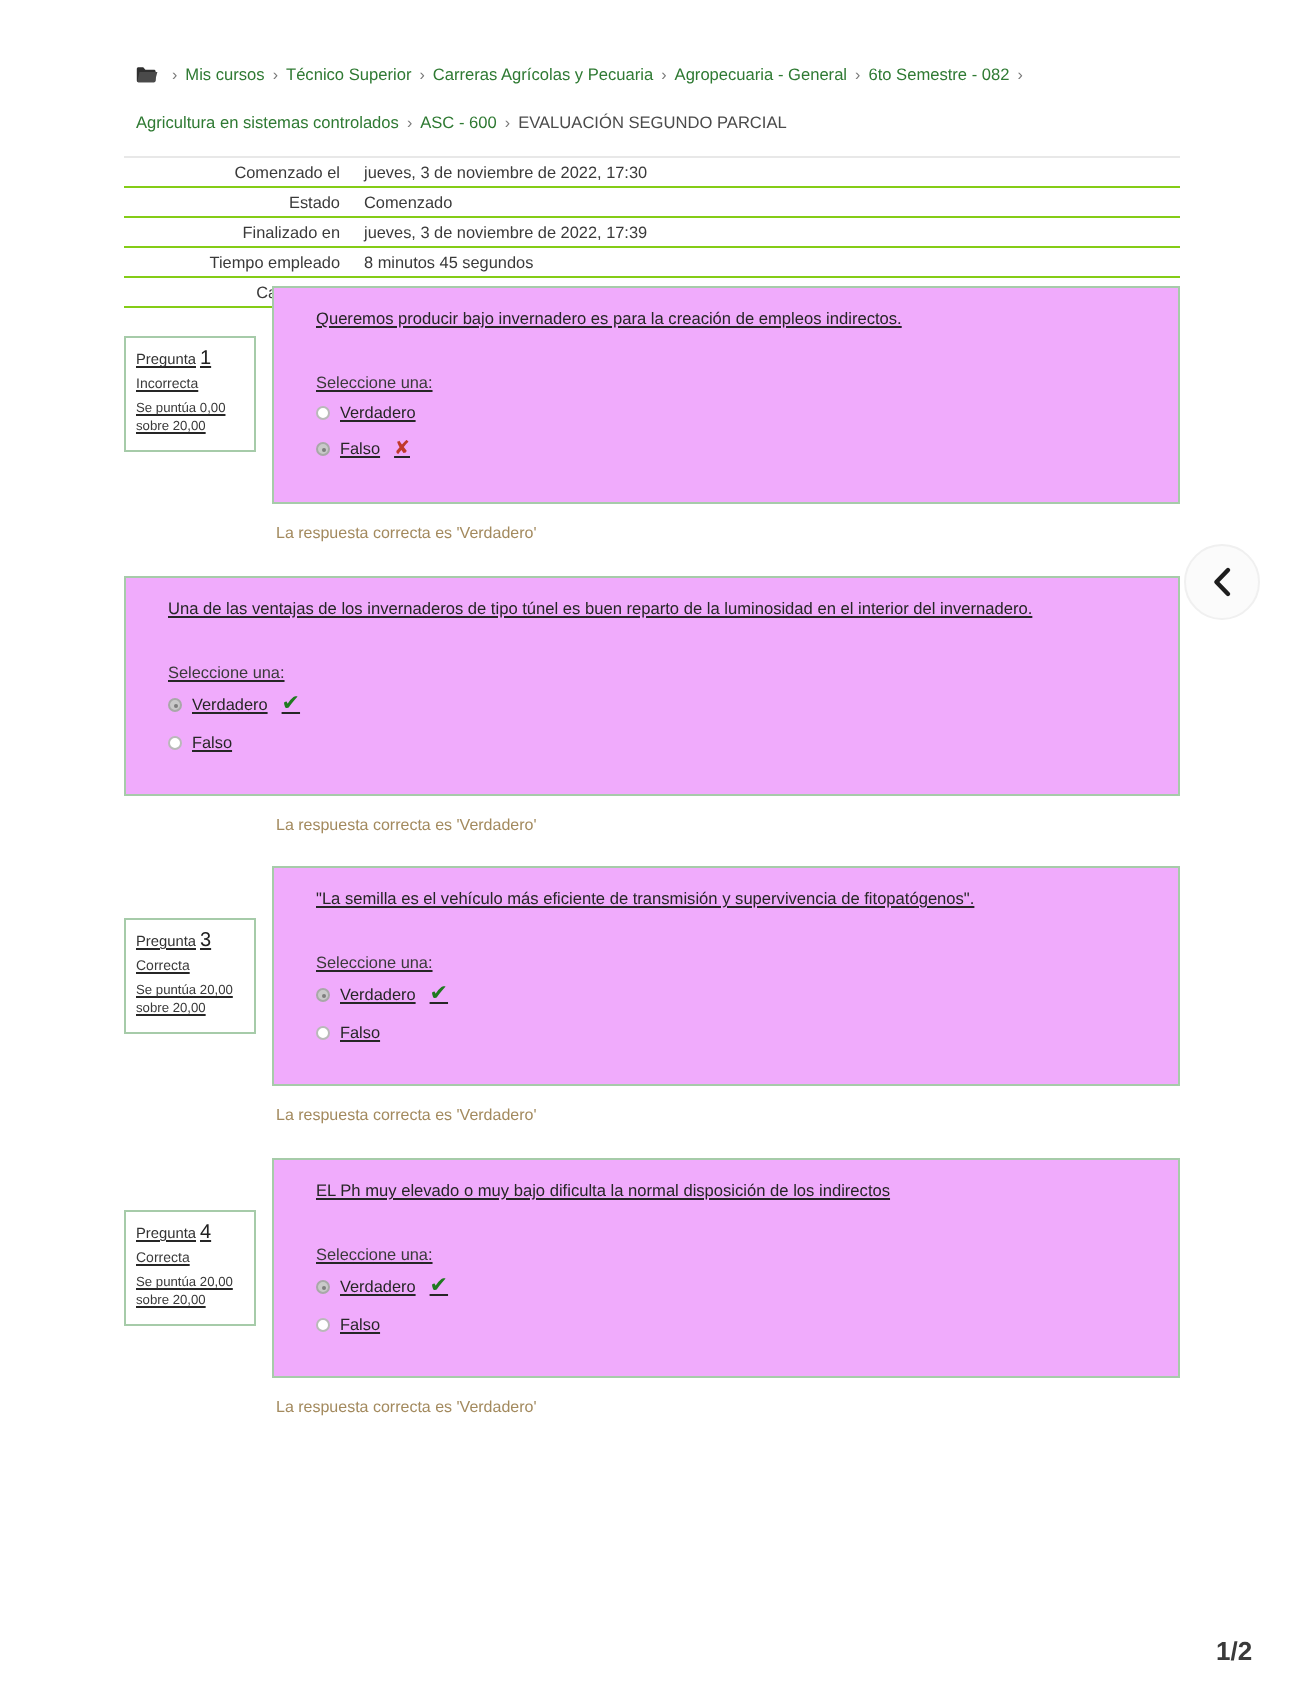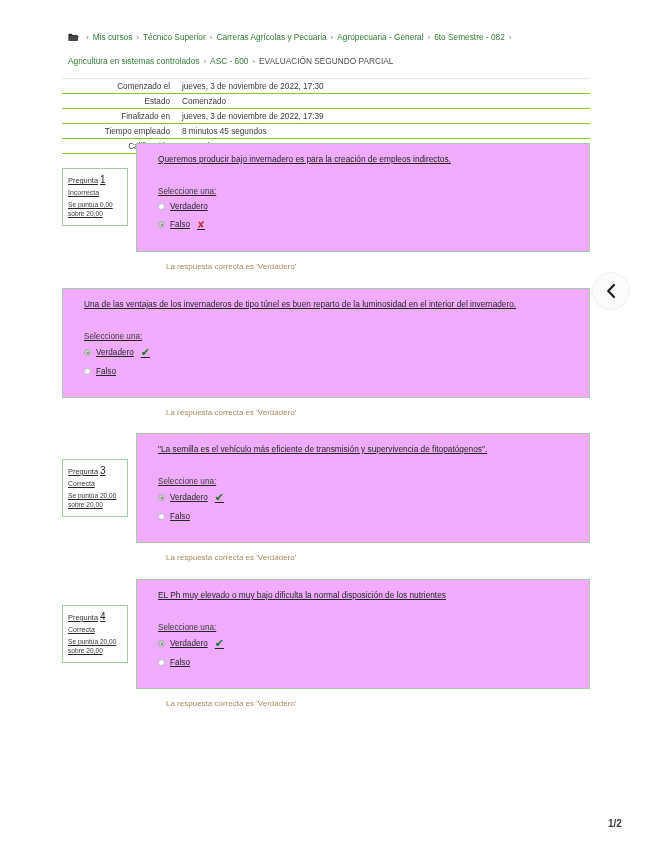--- a/index.html
+++ b/index.html
@@ -161,21 +161,21 @@
   .mark {
     font-size: 9px;
     font-weight: bold;
     margin-left: 2px;
     line-height: 1;
   }
   .mark.correct { color: #1f7a1f; font-size: 11px; }
   .mark.wrong   { color: #c0392b; font-size: 9.5px; }
 
   .q-feedback {
-    margin-left: 104px;
+    margin-left: 76px;
     margin-top: 10px;
     font-size: 8px;
     color: #a38a5e;
   }
 
   
   .collapse-btn {
     position: absolute;
     left: 592px; top: 272px;
     width: 38px; height: 38px;
@@ -186,21 +186,21 @@
     align-items: center;
     justify-content: center;
     cursor: pointer;
   }
   .collapse-btn svg { display: block; }
 
   
   .page-num {
     position: absolute;
     left: 608px; top: 818px;
-    font-size: 10px;
+    font-size: 13px;
     color: #3a3a3a;
     font-weight: bold;
   }
 </style>
 </head>
 <body>
 
 <div class="breadcrumb-wrap">
   <div class="breadcrumb-line first">
     <span class="folder-icon">
@@ -320,21 +320,21 @@
 <div class="question" style="top:579px;">
   <div class="q-row">
     <div class="q-info">
       <div class="q-info-title">
         <span>Pregunta</span><span class="qnum">4</span>
       </div>
       <div class="q-state">Correcta</div>
       <div class="q-grade">Se puntúa 20,00 sobre 20,00</div>
     </div>
     <div class="q-body">
-      <p class="q-text">EL Ph muy elevado o muy bajo dificulta la normal disposición de los nutrientes</p>
+      <p class="q-text">EL Ph muy elevado o muy bajo dificulta la normal disposición de los indirectos</p>
       <p class="q-prompt">Seleccione una:</p>
       <ul class="q-answers">
         <li class="q-answer">
           <span class="radio checked"></span>
           <span>Verdadero</span>
           <span class="mark correct">✔</span>
         </li>
         <li class="q-answer">
           <span class="radio"></span>
           <span>Falso</span>

